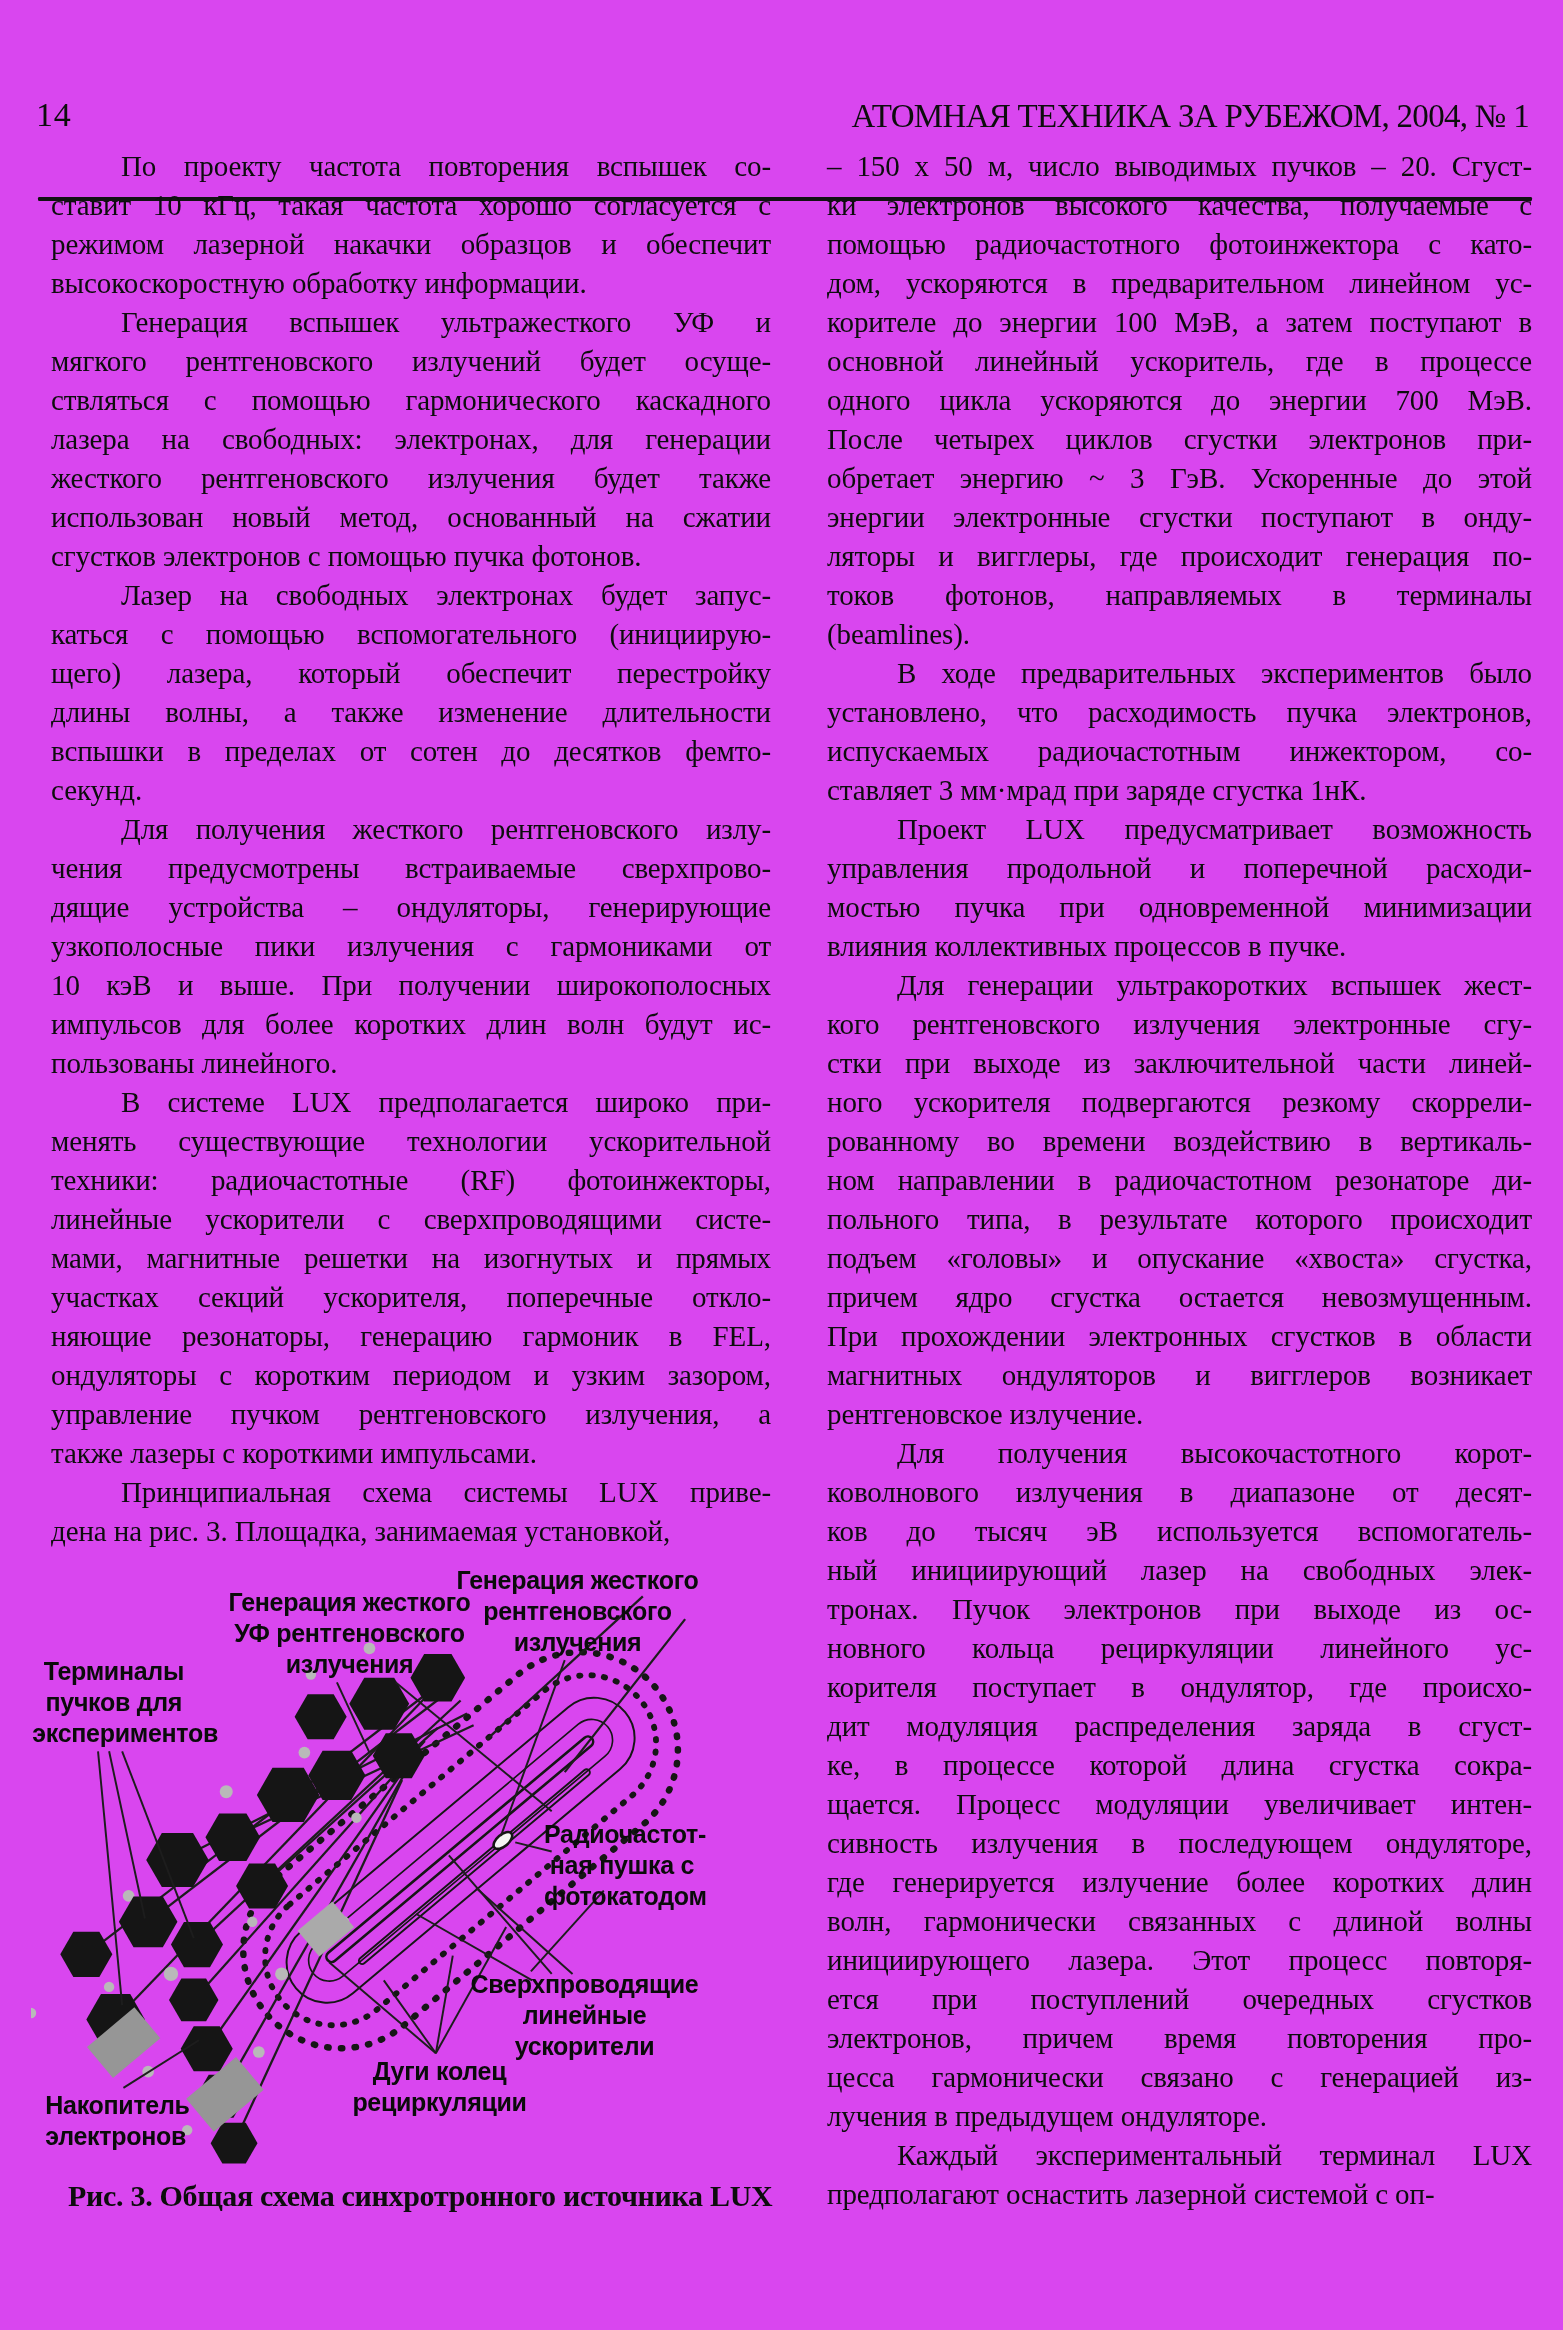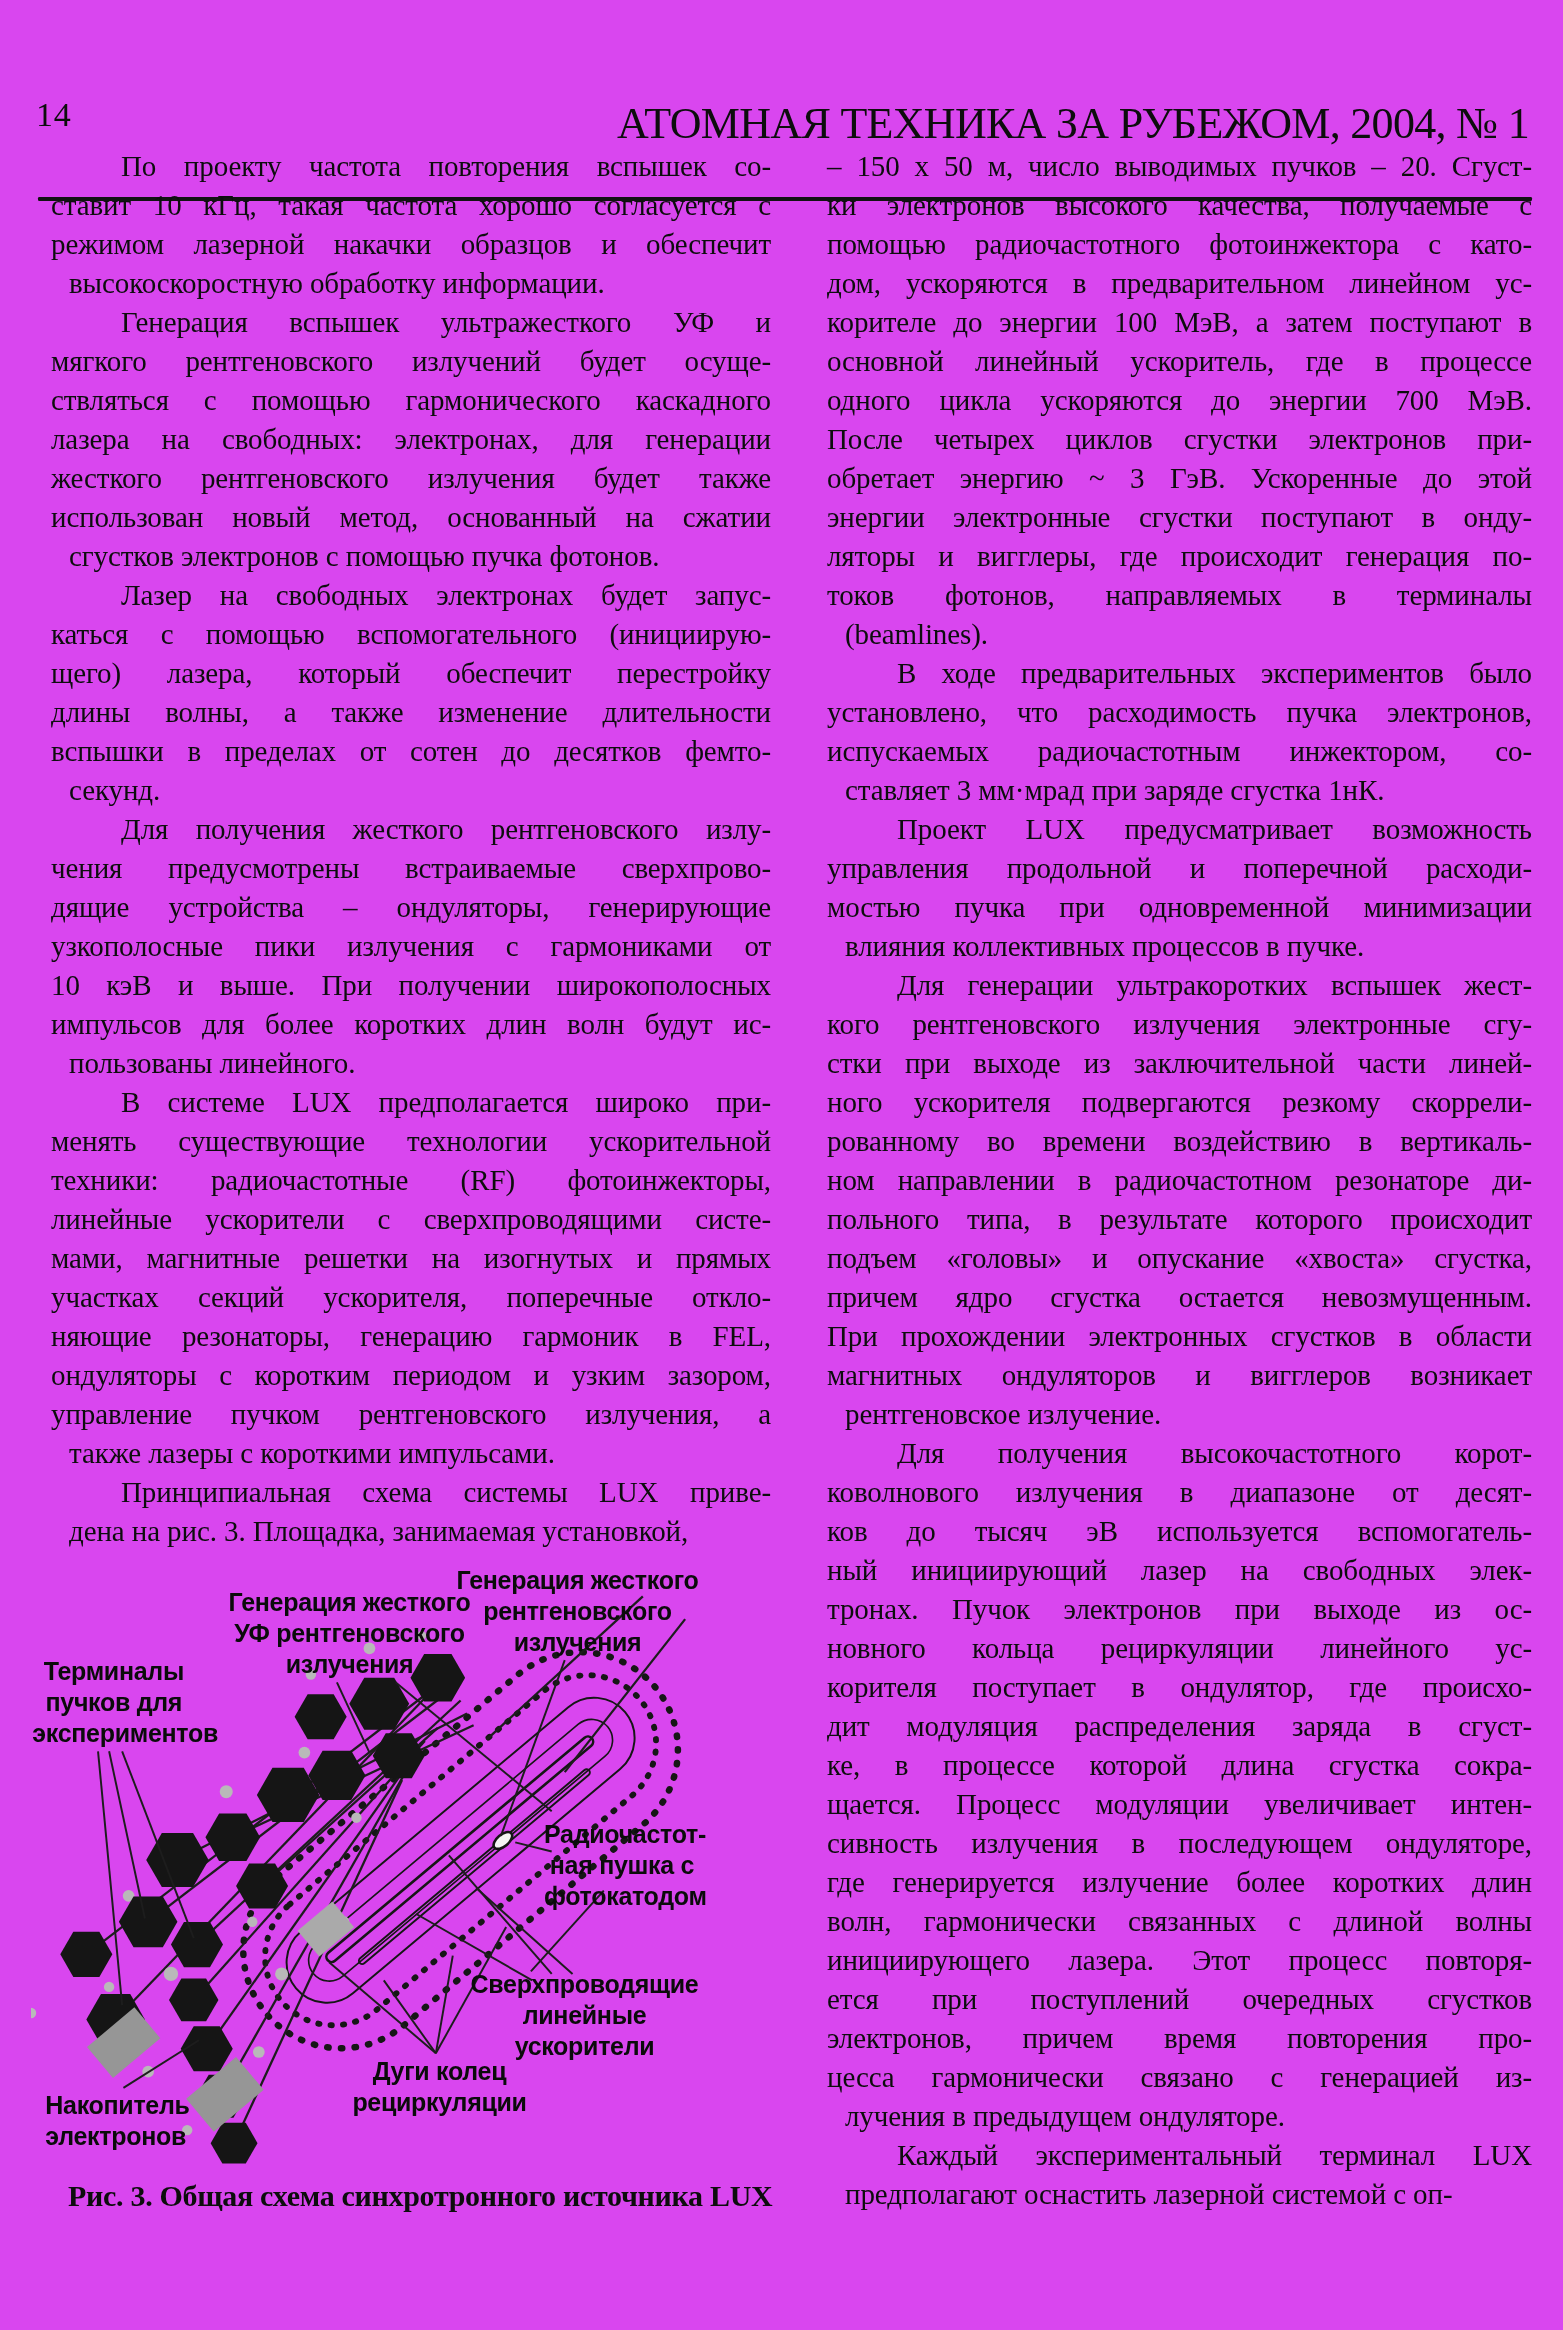--- a/index.html
+++ b/index.html
@@ -8,37 +8,37 @@
     background:#d946ef; overflow:hidden;
     font-family:"Liberation Serif", serif; color:#0d0d0d;
   }
   
   .pagenum {
     position:absolute; left:36px; top:96px;
     font-size:34px; font-weight:500; letter-spacing:0.7px;
   }
   .journal {
     position:absolute; right:34px; top:98px;
-    font-size:44px; letter-spacing:-0.7px; white-space:nowrap;
+    font-size:33px; letter-spacing:-0.7px; white-space:nowrap;
   }
   .hrule {
     position:absolute; left:38px; top:197px; width:1494px; height:3.9px;
     background:#121212; border-radius:1.3px;
   }
   
   .col { position:absolute; top:147px; }
   #col-left  { left:51px;  width:720px; }
   #col-right { left:827px; width:705px; }
   .para { margin:0; }
   .tline {
     font-size:29px; line-height:39px;
     text-align:justify; text-align-last:justify;
     letter-spacing:-0.1px; white-space:normal;
   }
-  .tline.lastline { text-align-last:left;margin-left:18px; }
+  .tline.lastline { text-align-last:left; }
   .tline.indent { text-indent:70px; }
   
   #figure {
     position:absolute; left:31px; top:1557px; width:729px; height:619px;
   }
   #figure svg { position:absolute; left:0; top:0; }
   .figlabel {
     position:absolute; font-family:"Liberation Sans", sans-serif;
     font-weight:bold; font-size:25px; line-height:31px;
     text-align:center; white-space:pre-line; color:#0b0b0b;

